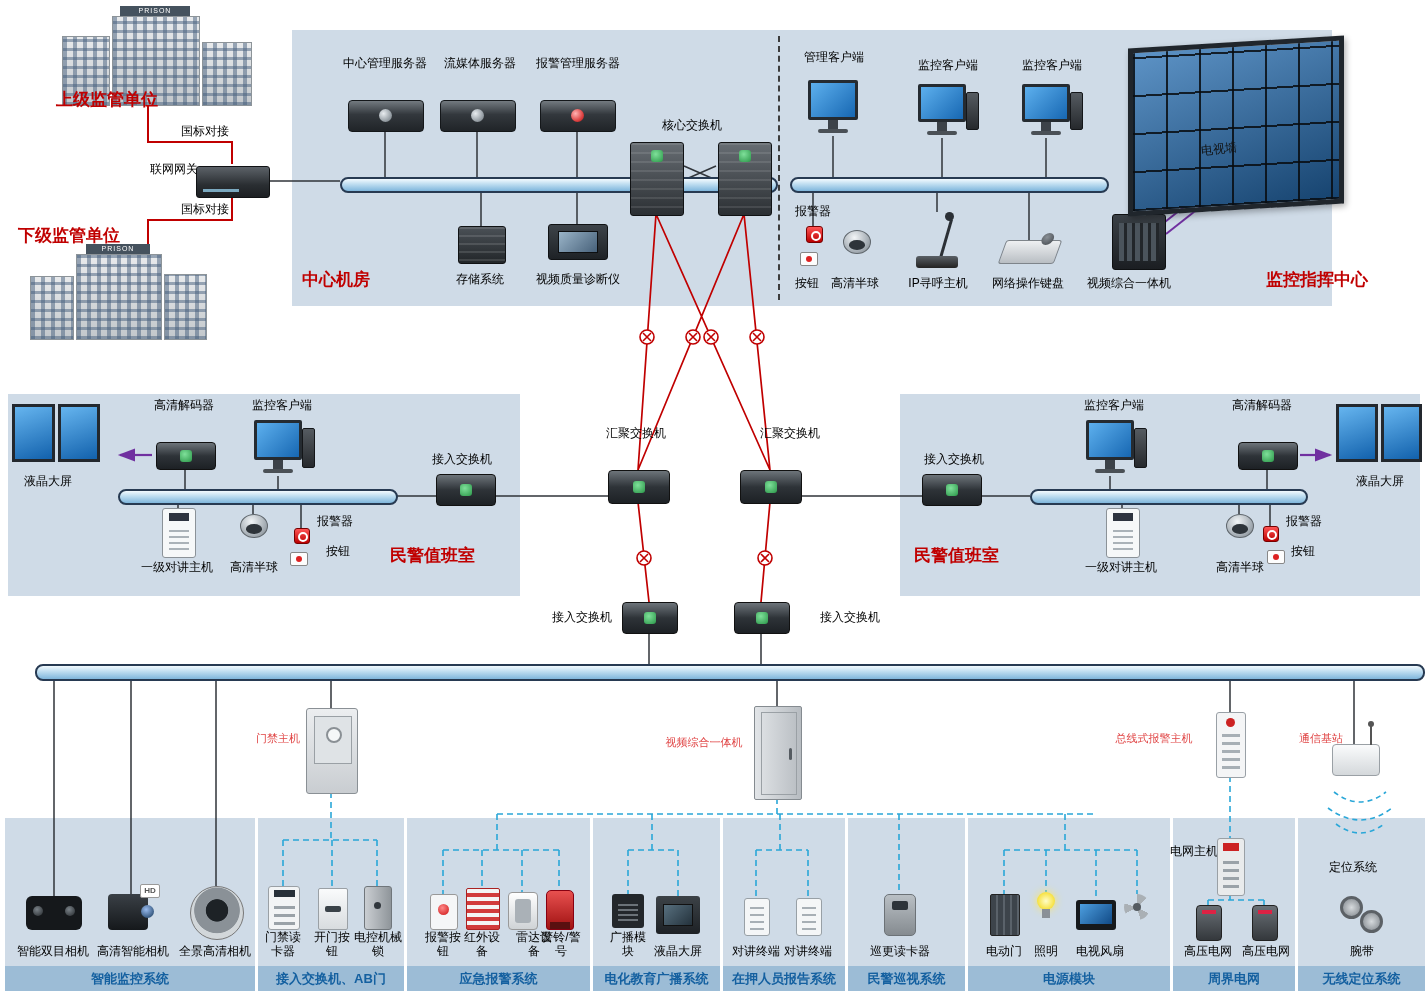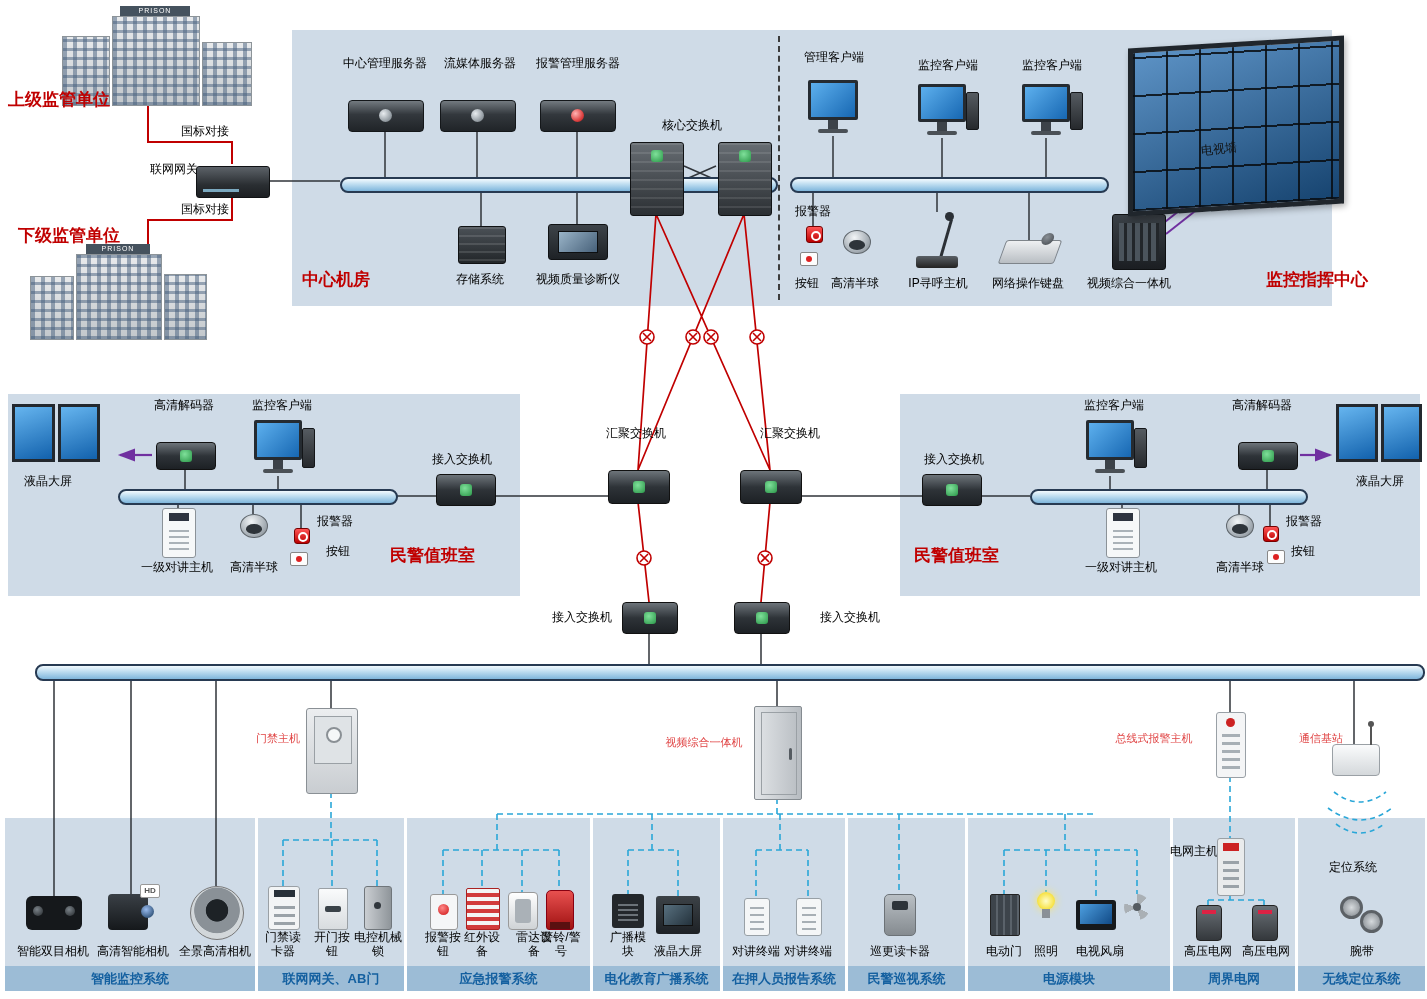--- a/index.html
+++ b/index.html
@@ -220,21 +220,21 @@
   <div class="bus" style="left:118px;top:489px;width:276px"></div>
   <div class="bus" style="left:1030px;top:489px;width:274px"></div>
   <div class="bus" style="left:35px;top:664px;width:1386px;height:13px"></div>
 
   <div class="bld" style="left:62px;top:6px;width:190px;height:100px">
     <div class="blk" style="left:0;top:30px;width:46px;height:68px"></div>
     <div class="blk" style="left:50px;top:10px;width:86px;height:88px"></div>
     <div class="blk" style="left:140px;top:36px;width:48px;height:62px"></div>
     <div class="sign" style="left:58px;top:0;width:70px;height:10px">PRISON</div>
   </div>
-  <div class="lbl rt" style="left:8px;top:90px;width:150px;text-align:left">上级监管单位</div>
+  <div class="lbl rt" style="left:8px;top:90px;width:150px;text-align:right">上级监管单位</div>
   <div class="lbl" style="left:175px;top:124px;width:60px">国标对接</div>
   <div class="lbl" style="left:146px;top:162px;width:56px">联网网关</div>
   <div class="gw" style="left:196px;top:166px;width:72px;height:30px"></div>
   <div class="lbl" style="left:175px;top:202px;width:60px">国标对接</div>
   <div class="lbl rt" style="left:18px;top:226px;width:150px;text-align:left">下级监管单位</div>
   <div class="bld" style="left:30px;top:246px;width:175px;height:95px">
     <div class="blk" style="left:0;top:30px;width:42px;height:62px"></div>
     <div class="blk" style="left:46px;top:8px;width:84px;height:84px"></div>
     <div class="blk" style="left:134px;top:28px;width:41px;height:64px"></div>
     <div class="sign" style="left:56px;top:-2px;width:64px;height:10px">PRISON</div>
@@ -423,21 +423,21 @@
   <div class="lbl" style="left:1238px;top:944px;width:56px">高压电网</div>
 
   <div class="lbl" style="left:1322px;top:860px;width:62px">定位系统</div>
   <div class="dev d-wrist" style="left:1338px;top:892px;width:48px;height:48px">
     <div class="w" style="left:2px;top:4px"></div>
       <div class="w" style="left:22px;top:18px"></div>
   </div>
   <div class="lbl" style="left:1340px;top:944px;width:44px">腕带</div>
 
   <div class="sysfoot" style="left:5px;top:966px;width:250px">智能监控系统</div>
-  <div class="sysfoot" style="left:258px;top:966px;width:146px">联网网关、AB门</div>
+  <div class="sysfoot" style="left:258px;top:966px;width:146px">接入交换机、AB门</div>
   <div class="sysfoot" style="left:407px;top:966px;width:183px">应急报警系统</div>
   <div class="sysfoot" style="left:593px;top:966px;width:127px">电化教育广播系统</div>
   <div class="sysfoot" style="left:723px;top:966px;width:122px">在押人员报告系统</div>
   <div class="sysfoot" style="left:848px;top:966px;width:117px">民警巡视系统</div>
   <div class="sysfoot" style="left:968px;top:966px;width:202px">电源模块</div>
   <div class="sysfoot" style="left:1173px;top:966px;width:122px">周界电网</div>
   <div class="sysfoot" style="left:1298px;top:966px;width:127px">无线定位系统</div>
 
 </div>
 

